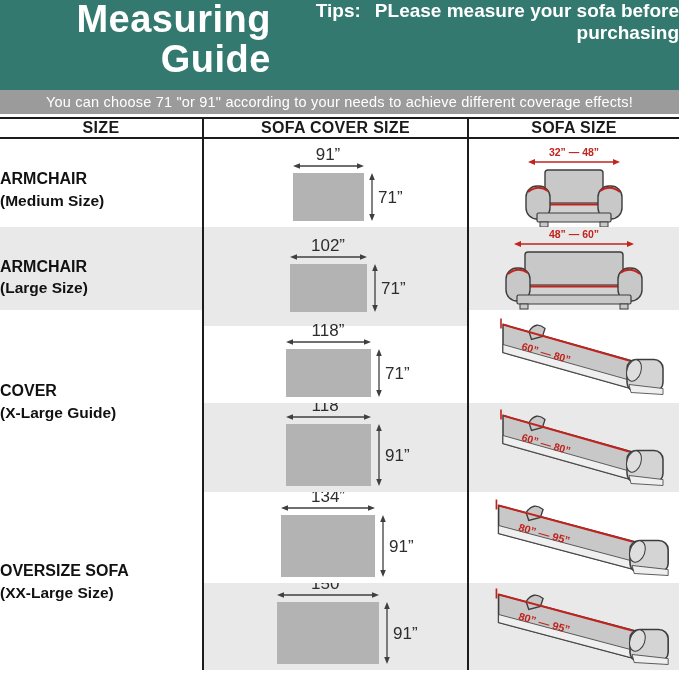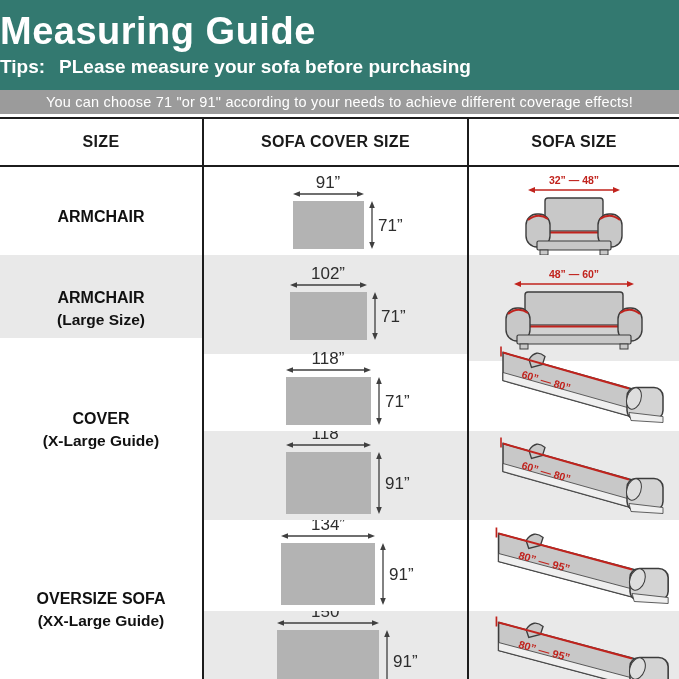--- a/index.html
+++ b/index.html
@@ -3,43 +3,43 @@
 <meta charset="utf-8">
 <style>
   * { margin:0; padding:0; box-sizing:border-box; }
   html,body { background:#ffffff; }
   .page {
     width:679px; height:679px; overflow:hidden; position:relative;
     font-family:"Liberation Sans", sans-serif; background:#ffffff;
   }
   
   .hero {
-    height:90px; background:#337970; color:#ffffff; text-align:left;
-    display:flex; flex-direction:column; justify-content:center; gap:4px;
+    height:90px; background:#337970; color:#ffffff; text-align:right;
+    display:flex; flex-direction:row; justify-content:center; gap:4px;
   }
   .hero h1 { font-size:38px; font-weight:bold; letter-spacing:0.5px; line-height:1.05; }
   .hero .tips { font-size:19px; font-weight:bold; }
   .hero .tips .tips-label { margin-right:14px; }
   
   .banner {
     height:24px; background:#9b9b9b; color:#ffffff; font-size:14.5px;
     display:flex; align-items:center; justify-content:center; letter-spacing:0.2px;
   }
   
   .sizetable { margin-top:3px; border-top:2px solid #1c1c1c; }
   .trow { display:grid; grid-template-columns:204px 265px 210px; background:#ffffff; }
-  .thead { height:48px; border-bottom:2px solid #1c1c1c; }
+  .thead { height:20px; border-bottom:2px solid #1c1c1c; }
   .thead .hcell {
     display:flex; align-items:center; justify-content:center;
     font-size:16px; font-weight:bold; color:#1a1a1a; letter-spacing:0.3px;
   }
   .cell { position:relative; }
   .col-a, .col-b { border-right:2px solid #1c1c1c; }
   .size-cell {
-    display:flex; flex-direction:column; align-items:center; justify-content:center;
+    display:flex; flex-direction:column; align-items:flex-start; justify-content:center;
     text-align:center; background:#ffffff;
   }
   .size-cell .row-name { font-size:16px; font-weight:bold; color:#111; line-height:1.45; }
   .size-cell .row-sub  { font-size:15.5px; font-weight:bold; color:#111; line-height:1.3; }
   .row-loveseat { background:#e9e9e9; }
   .row-loveseat .size-cell { background:#e9e9e9; }
   .row-loveseat .sub { background:#e9e9e9; }
   .border-after { border-bottom:2px solid #1c1c1c; }
   .sub { display:flex; align-items:center; justify-content:center; overflow:hidden; }
   .sub.alt { background:#e9e9e9; }
@@ -67,20 +67,21 @@
 
     <div class="trow thead">
       <div class="hcell col-a">SIZE</div>
       <div class="hcell col-b">SOFA COVER SIZE</div>
       <div class="hcell">SOFA SIZE</div>
     </div>
 
     <div class="trow row-armchair" style="height:88px">
       <div class="cell col-a size-cell">
         <div class="row-name">ARMCHAIR</div>
+        <div class="row-sub">(Medium Size)</div>
       </div>
       <div class="cell col-b">
           <div class="sub" style="height: 88px;">
             <svg width="263" height="88" viewBox="0 0 263 88">
     <text class="dim-label" x="124" y="21" text-anchor="middle">91”</text>
     <line x1="94" y1="27" x2="155" y2="27" stroke="#3f3f3f" stroke-width="1.3"></line>
               <polygon points="89,27 96,24.2 96,29.8" fill="#3f3f3f"></polygon>
               <polygon points="160,27 153,24.2 153,29.8" fill="#3f3f3f"></polygon>
     <rect x="89" y="34" width="71" height="48" fill="#b3b3b3"></rect>
     <line x1="168" y1="39" x2="168" y2="77" stroke="#3f3f3f" stroke-width="1.3"></line>
@@ -126,21 +127,21 @@
               <polygon points="163,22 156,19.2 156,24.8" fill="#3f3f3f"></polygon>
     <rect x="86" y="29" width="77" height="48" fill="#b3b3b3"></rect>
     <line x1="171" y1="34" x2="171" y2="72" stroke="#3f3f3f" stroke-width="1.3"></line>
               <polygon points="171,29 168.2,36 173.8,36" fill="#3f3f3f"></polygon>
               <polygon points="171,77 168.2,70 173.8,70" fill="#3f3f3f"></polygon>
     <text class="dim-label" x="177" y="59">71”</text>
   </svg>
           </div>
         </div>
       <div class="cell">
-          <div class="sub" style="height: 106px;">
+          <div class="sub" style="height: 83px;">
             <svg width="210" height="83" viewBox="0 0 210 83">
     <text class="red-label" x="105" y="11" text-anchor="middle">48” — 60”</text>
     <line x1="49" y1="17" x2="161" y2="17" stroke="#c1231d" stroke-width="1.6"></line>
               <polygon points="45,17 52,14 52,20" fill="#c1231d"></polygon>
               <polygon points="165,17 158,14 158,20" fill="#c1231d"></polygon>
     <rect x="56" y="25" width="98" height="36" rx="3" fill="#c8c8c8" stroke="#3c3c3c" stroke-width="1.4"></rect>
     <rect x="53" y="58" width="104" height="11" fill="#d2d2d2" stroke="#3c3c3c" stroke-width="1.2"></rect>
     <line x1="54" y1="59.5" x2="156" y2="59.5" stroke="#c1231d" stroke-width="2"></line>
     <rect x="37" y="41" width="24" height="33" rx="11" fill="#c8c8c8" stroke="#3c3c3c" stroke-width="1.4"></rect>
     <rect x="149" y="41" width="24" height="33" rx="11" fill="#c8c8c8" stroke="#3c3c3c" stroke-width="1.4"></rect>
@@ -217,21 +218,21 @@
       <text class="red-label" transform="translate(44,35) rotate(16)">60” — 80”</text>
     </g>
   </svg>
           </div>
         </div>
     </div>
 
     <div class="trow" style="height:178px">
       <div class="cell col-a size-cell">
         <div class="row-name">OVERSIZE SOFA</div>
-        <div class="row-sub">(XX-Large Guide)</div>
+        <div class="row-sub">(XX-Large Size)</div>
       </div>
       <div class="cell col-b">
           <div class="sub" style="height: 91px; border-radius: 11px;">
             <svg width="263" height="91" viewBox="0 0 263 91">
     <text class="dim-label" x="124" y="10" text-anchor="middle">134”</text>
     <line x1="82" y1="16" x2="166" y2="16" stroke="#3f3f3f" stroke-width="1.3"></line>
               <polygon points="77,16 84,13.2 84,18.8" fill="#3f3f3f"></polygon>
               <polygon points="171,16 164,13.2 164,18.8" fill="#3f3f3f"></polygon>
     <rect x="77" y="23" width="94" height="62" fill="#b3b3b3"></rect>
     <line x1="179" y1="28" x2="179" y2="80" stroke="#3f3f3f" stroke-width="1.3"></line>

